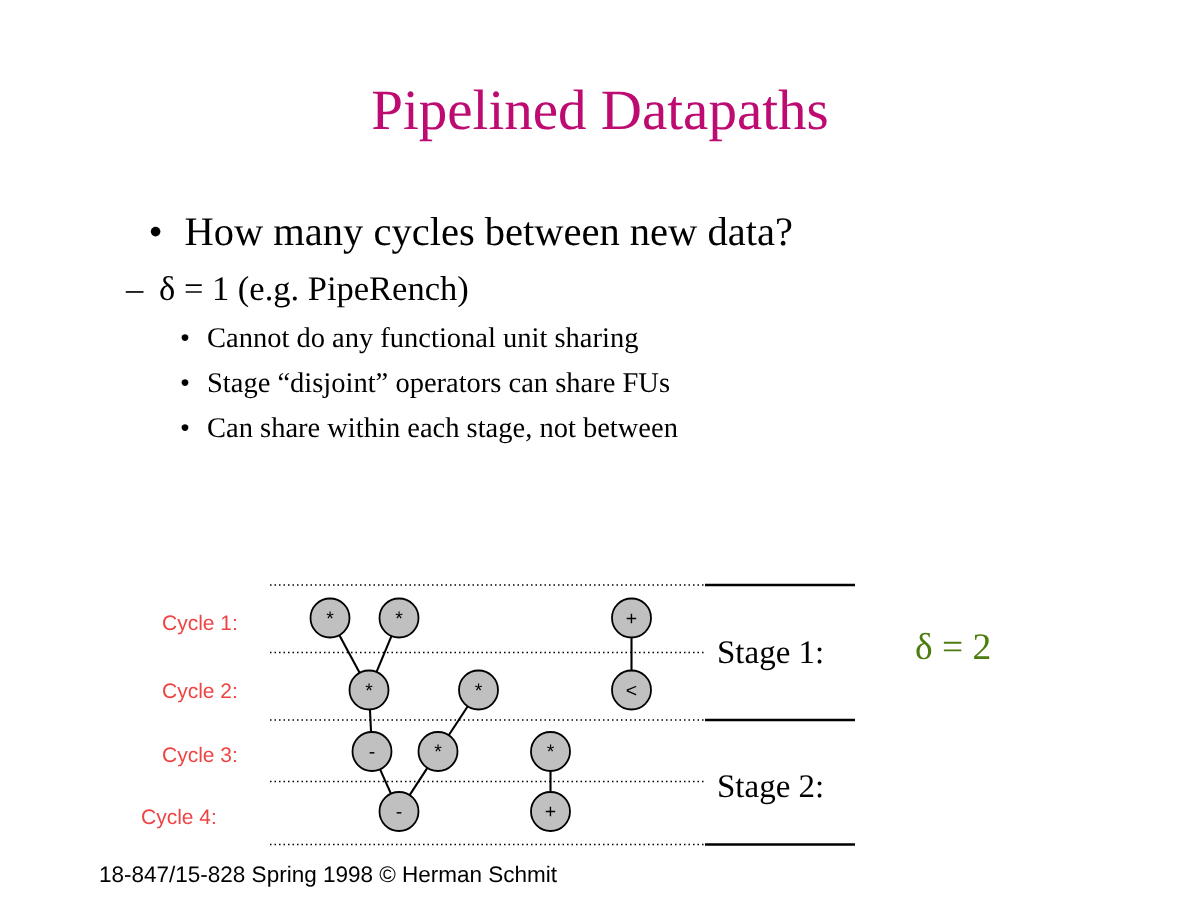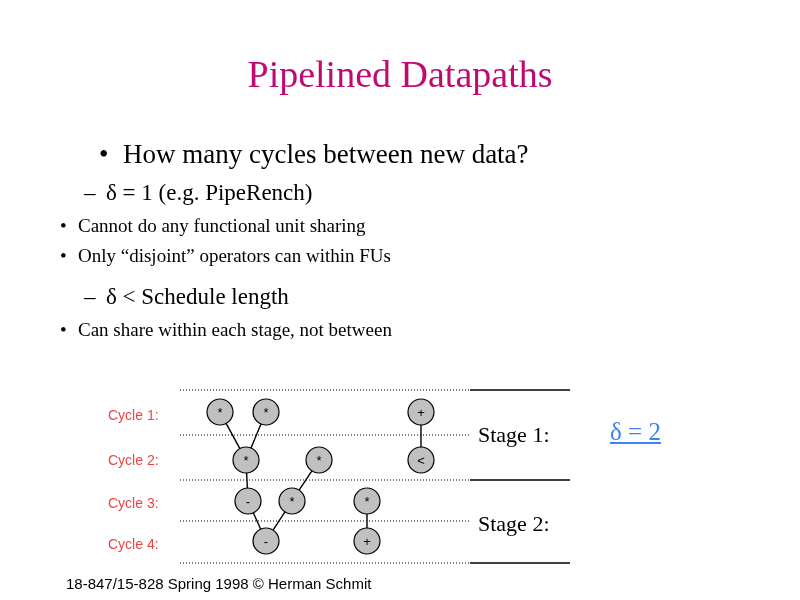--- a/index.html
+++ b/index.html
@@ -66,21 +66,21 @@
 
   .lvl2 {
     padding-left: 84px;
     font-size: 23px;
     line-height: 35px;
     margin-bottom: 1px;
   }
   .lvl2 .mark { width: 22px; }
 
   .lvl3 {
-    padding-left: 60px;
+    padding-left: 120px;
     font-size: 19px;
     line-height: 30px;
   }
   .lvl3 .mark { width: 18px; }
 
   .gap-above { margin-top: 8px; }
 
   
   #diagram {
     position: absolute;
@@ -103,23 +103,22 @@
     position: absolute;
     font-family: "Liberation Serif", "DejaVu Serif", serif;
     font-size: 22px;
     color: #000000;
     white-space: nowrap;
   }
   .delta-label {
     position: absolute;
     font-family: "Liberation Serif", "DejaVu Serif", serif;
     font-size: 25px;
-    color: #3b82f6;
-    white-space: nowrap;
-    text-decoration: underline;
+    color: #4d7c0f;
+    white-space: nowrap;
   }
 
   
   #footer {
     position: absolute;
     left: 66px;
     top: 575px;
     font-family: "Liberation Sans", "DejaVu Sans", sans-serif;
     font-size: 15px;
     color: #000000;
@@ -143,24 +142,21 @@
     <div class="blt lvl1">
       <span class="mark">•</span><span class="txt">How many cycles between new data?</span>
     </div>
     <div class="blt lvl2">
       <span class="mark">–</span><span class="txt">δ = 1 (e.g. PipeRench)</span>
     </div>
     <div class="blt lvl3">
       <span class="mark">•</span><span class="txt">Cannot do any functional unit sharing</span>
     </div>
     <div class="blt lvl3">
-      <span class="mark">•</span><span class="txt">Only “disjoint” operators can within FUs</span>
-    </div>
-    <div class="blt lvl2 gap-above">
-      <span class="mark">–</span><span class="txt">δ &lt; Schedule length</span>
+      <span class="mark">•</span><span class="txt">Stage “disjoint” operators can share FUs</span>
     </div>
     <div class="blt lvl3">
       <span class="mark">•</span><span class="txt">Can share within each stage, not between</span>
     </div>
   </div>
 
   <div id="diagram">
     <svg id="diagram-svg" width="800" height="600">
         <line x1="180" y1="390" x2="470" y2="390" stroke="#000" stroke-width="1" stroke-dasharray="1,2"></line>
         <line x1="180" y1="435" x2="470" y2="435" stroke="#000" stroke-width="1" stroke-dasharray="1,2"></line>
@@ -222,21 +218,21 @@
           <circle cx="367" cy="541" r="13" fill="#c0c0c0" stroke="#000000" stroke-width="1.2"></circle>
           <text x="367" y="541" text-anchor="middle" dominant-baseline="central" class="node-text">+</text>
         </g>
       </svg>
   </div>
 
   <div id="cycle-labels">
       <div class="cyc-label" style="left: 108px; top: 407px;">Cycle 1:</div>
       <div class="cyc-label" style="left: 108px; top: 452px;">Cycle 2:</div>
       <div class="cyc-label" style="left: 108px; top: 495px;">Cycle 3:</div>
-      <div class="cyc-label" style="left: 108px; top: 536px;">Cycle 4:</div>
+      <div class="cyc-label" style="left: 94px; top: 536px;">Cycle 4:</div>
     </div>
   <div id="stage-labels">
       <div class="stage-label" style="left: 478px; top: 422px;">Stage 1:</div>
       <div class="stage-label" style="left: 478px; top: 511px;">Stage 2:</div>
     </div>
 
   <div class="delta-label" id="delta-label" style="left: 610px; top: 418px;">δ = 2</div>
 
   <div id="footer">18-847/15-828 Spring 1998 © Herman Schmit</div>
 

